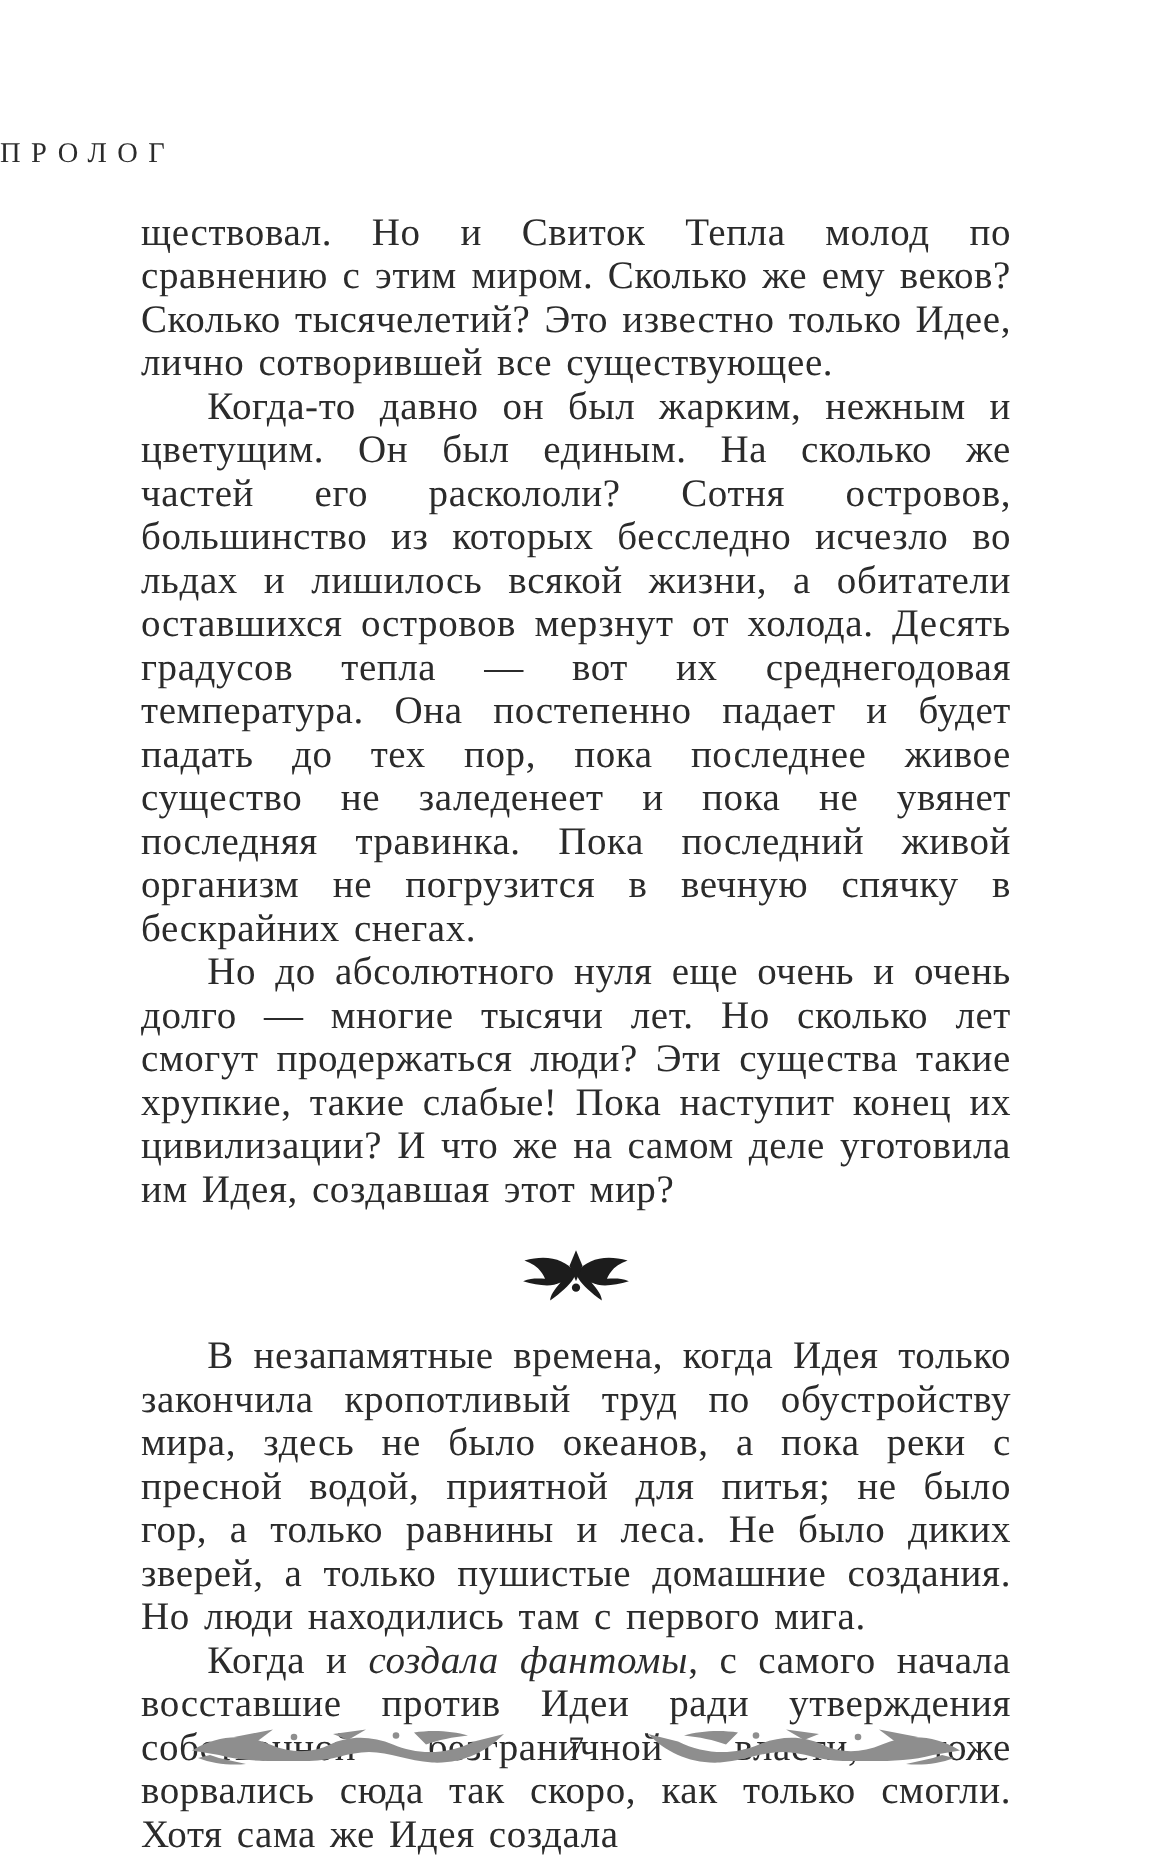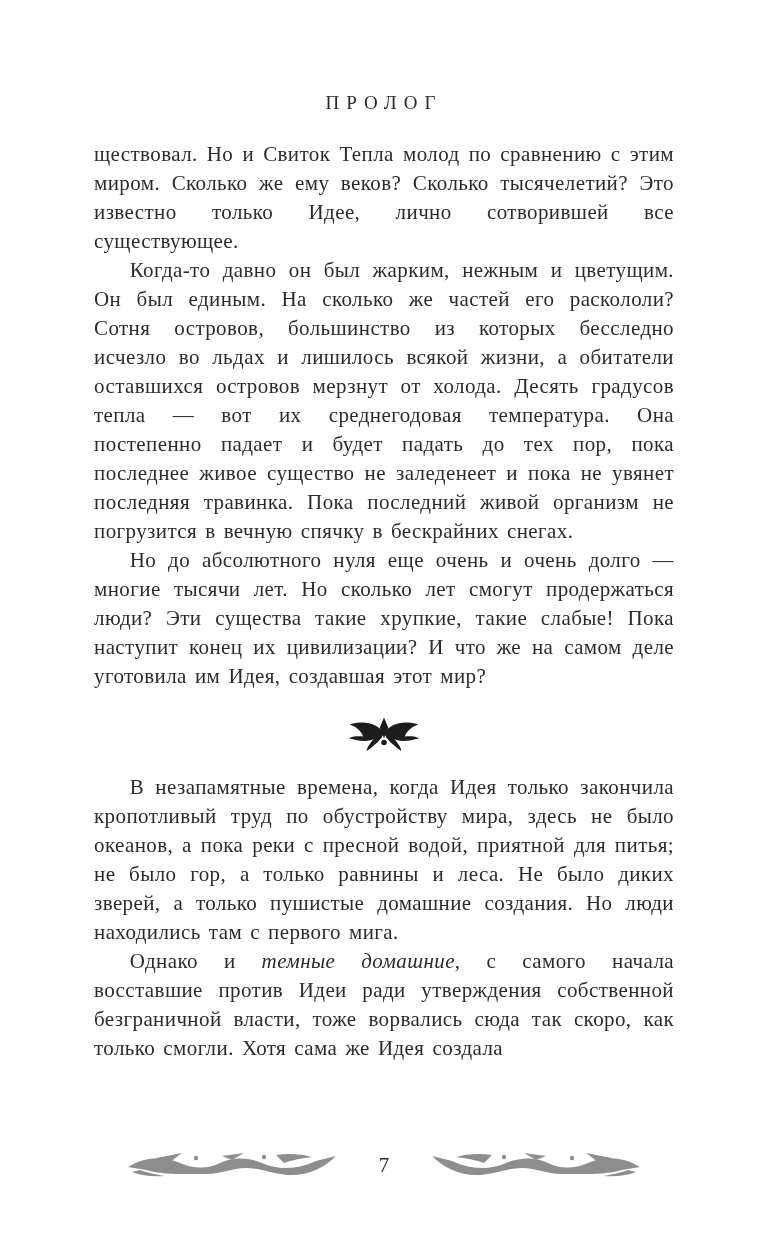--- a/index.html
+++ b/index.html
@@ -13,31 +13,31 @@
     height: 1240px;
     margin: 0 auto;
     background: #ffffff;
     overflow: hidden;
     font-family: "Liberation Serif", "DejaVu Serif", serif;
     color: #2b2b2b;
   }
   .chapter-title {
     margin: 0;
     padding-top: 92px;
-    text-align: center;
+    text-align: left;
     font-size: 19px;
     font-weight: normal;
     letter-spacing: 7px;
     color: #2b2b2b;
   }
   .text-block {
     width: 580px;
     margin: 0 auto;
     text-align: justify;
-    font-size: 21px;
+    font-size: 26px;
     line-height: 29px;
     letter-spacing: 0.4px;
     word-spacing: 2.5px;
     hyphens: auto;
   }
   .text-block.first {
     margin-top: 26px;
   }
   .para {
     margin: 0;
@@ -98,21 +98,21 @@
         <path d="M50 23 C42 12 28 8 10 13 C18 16 23 20 26 27 C22 27 16 26 9 29 C20 32 30 34 38 30 C33 36 30 40 30 44 C38 38 45 32 48 27 Z"></path>
         <path d="M50 23 C58 12 72 8 90 13 C82 16 77 20 74 27 C78 27 84 26 91 29 C80 32 70 34 62 30 C67 36 70 40 70 44 C62 38 55 32 52 27 Z"></path>
         <path d="M50 5 L55 17 L50 29 L45 17 Z"></path>
         <circle cx="50" cy="34" r="3.2"></circle>
       </g>
     </svg>
   </div>
 
   <div class="text-block">
     <p class="para">В незапамятные времена, когда Идея только закончила кропотливый труд по обустройству мира, здесь не было океанов, а пока реки с пресной водой, приятной для питья; не было гор, а только равнины и леса. Не было диких зверей, а только пушистые домашние создания. Но люди находились там с первого мига.</p>
-    <p class="para"><span>Однако и </span><em>темные домашние</em><span>, с самого начала восставшие против Идеи ради утверждения собственной безграничной власти, тоже ворвались сюда так скоро, как только смогли. Хотя сама же Идея создала</span></p>
+    <p class="para"><span>Когда и </span><em>создала фантомы</em><span>, с самого начала восставшие против Идеи ради утверждения собственной безграничной власти, тоже ворвались сюда так скоро, как только смогли. Хотя сама же Идея создала</span></p>
   </div>
 
   <div class="footer">
     <span class="orn left">
       <svg width="212" height="26" viewBox="0 0 212 26" aria-hidden="true">
         <g fill="#8e8e8e">
           <path d="M2 15 C20 4 38 4 54 11 C68 17 82 17 94 11 C106 5 122 5 136 11 C152 18 172 18 190 9 L210 4 C198 16 182 24 162 23 C146 22 134 16 120 16 C106 16 96 22 80 22 C58 22 38 23 20 18 Z"></path>
           <path d="M30 6 L56 1 L44 10 Z"></path>
           <path d="M96 4 L118 1 L106 8 Z"></path>
           <path d="M150 3 C162 1 176 2 186 5 C176 6 166 8 158 11 Z"></path>

